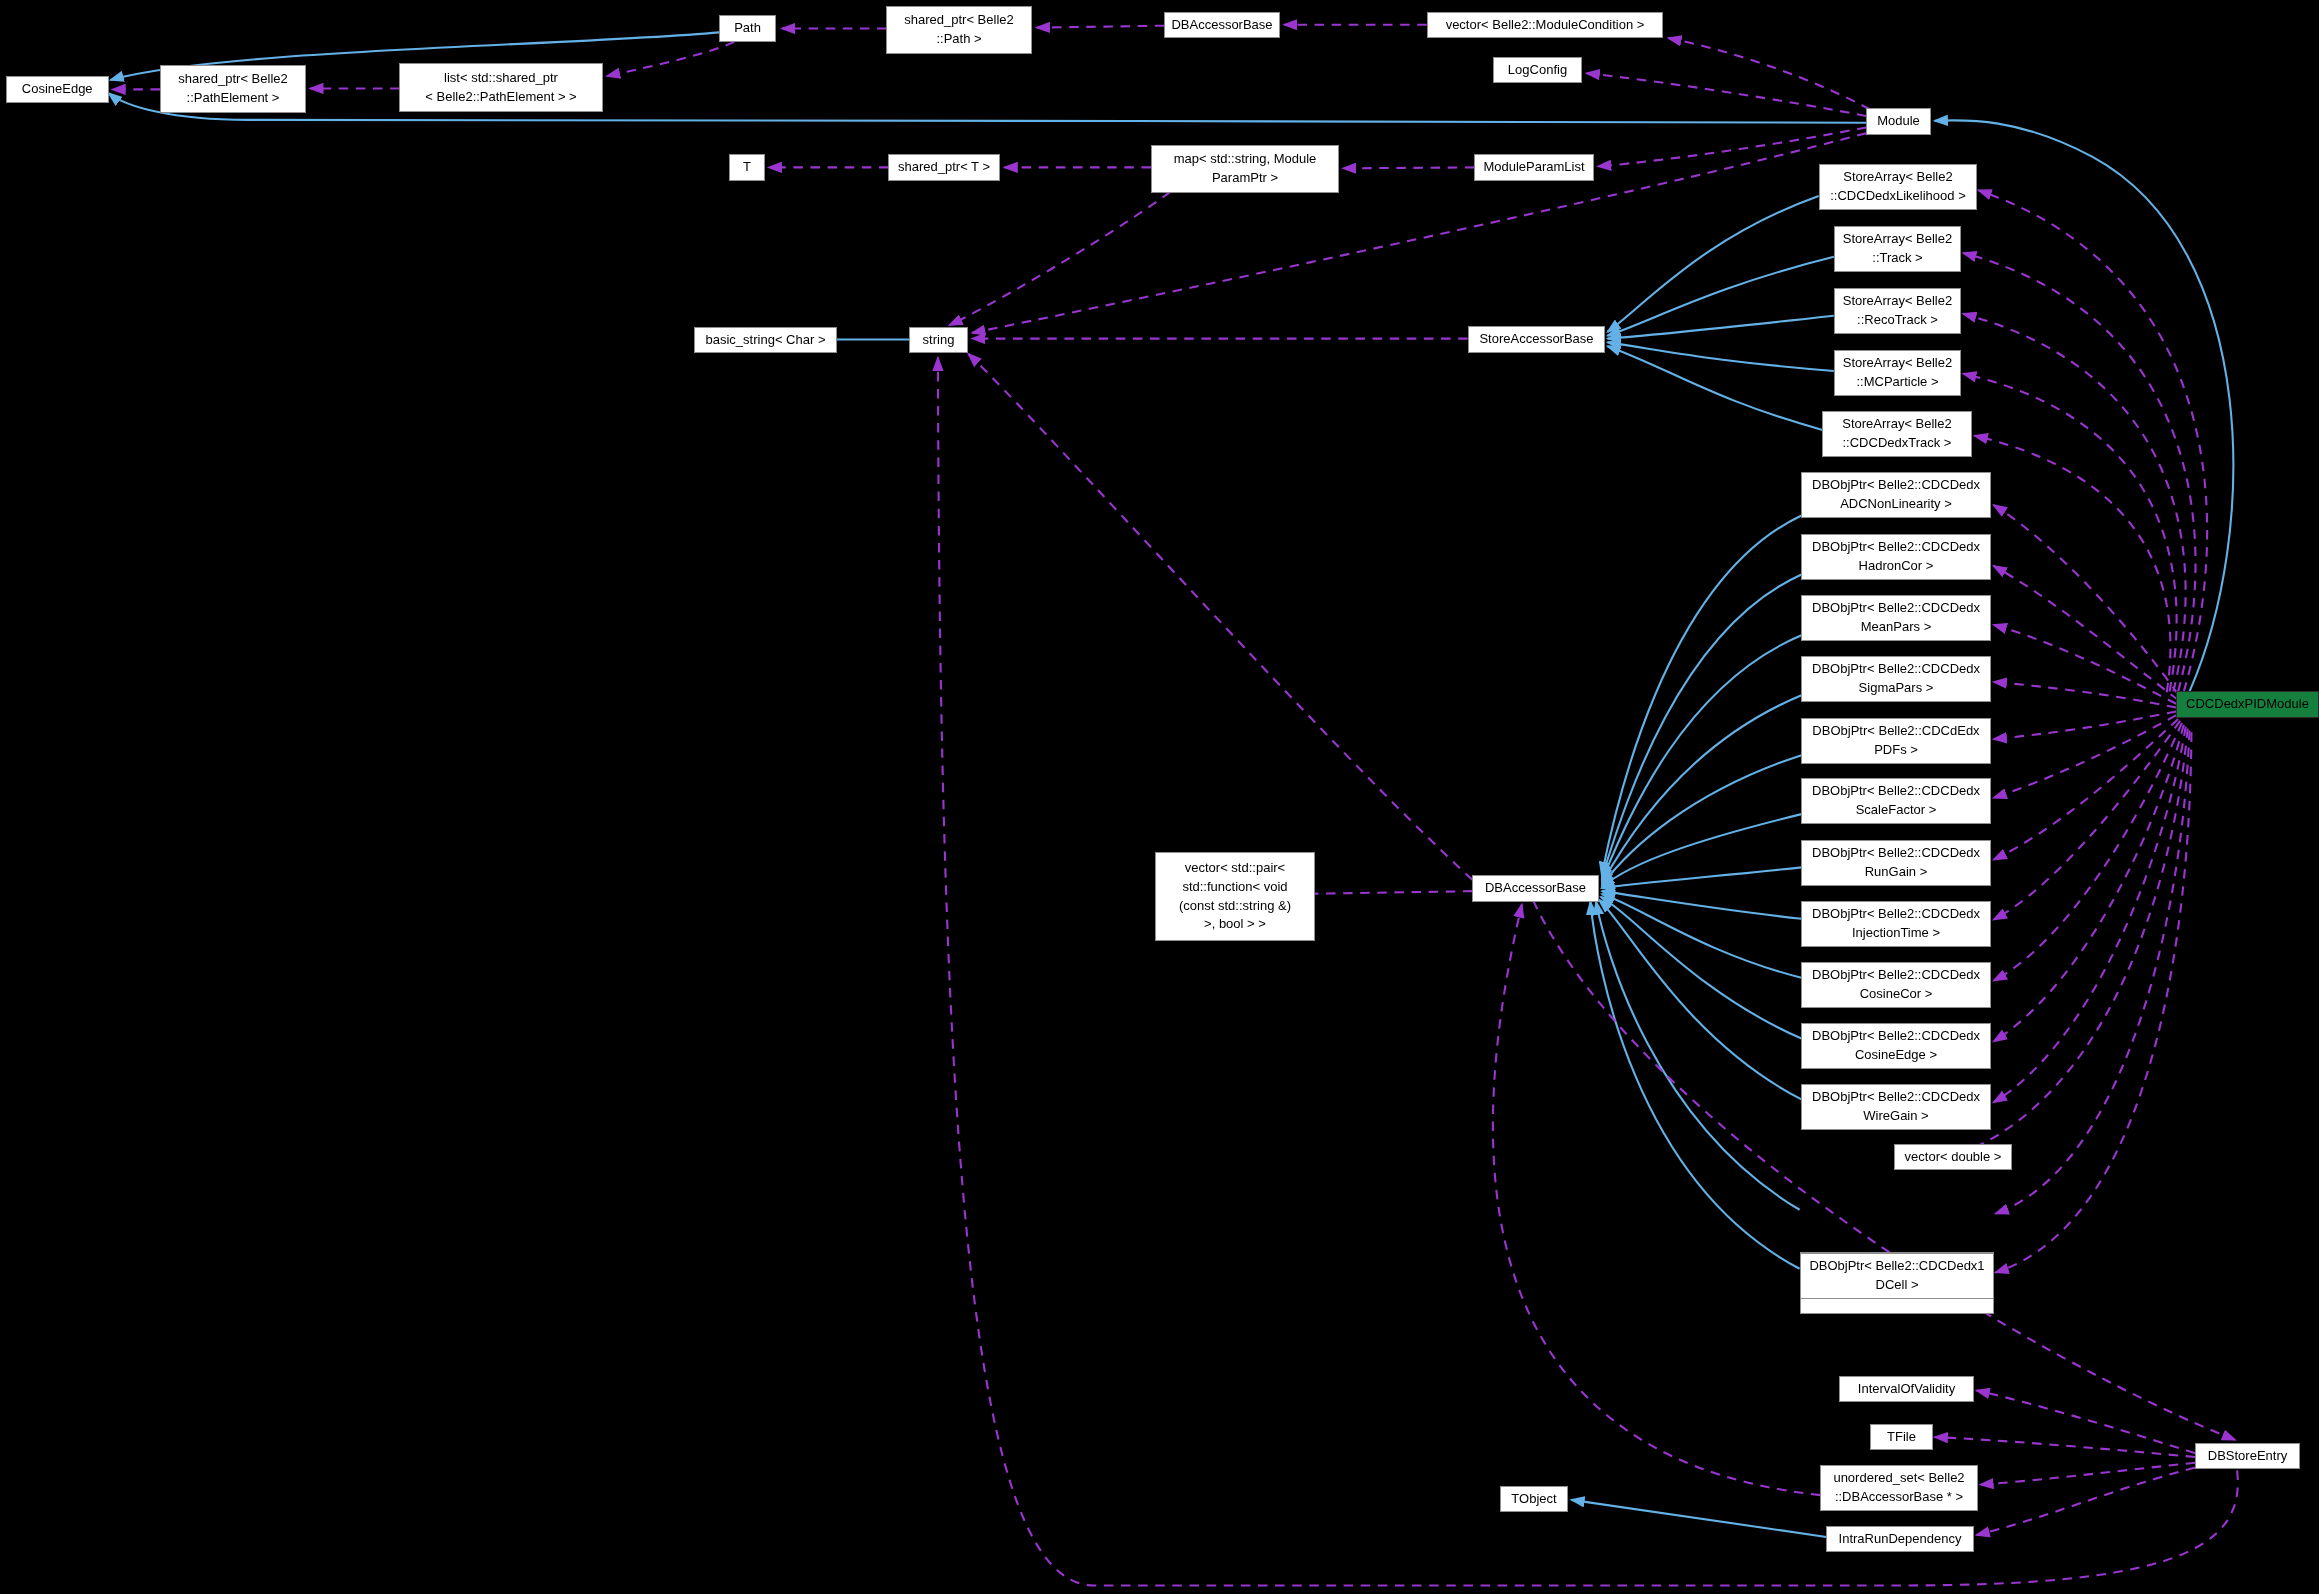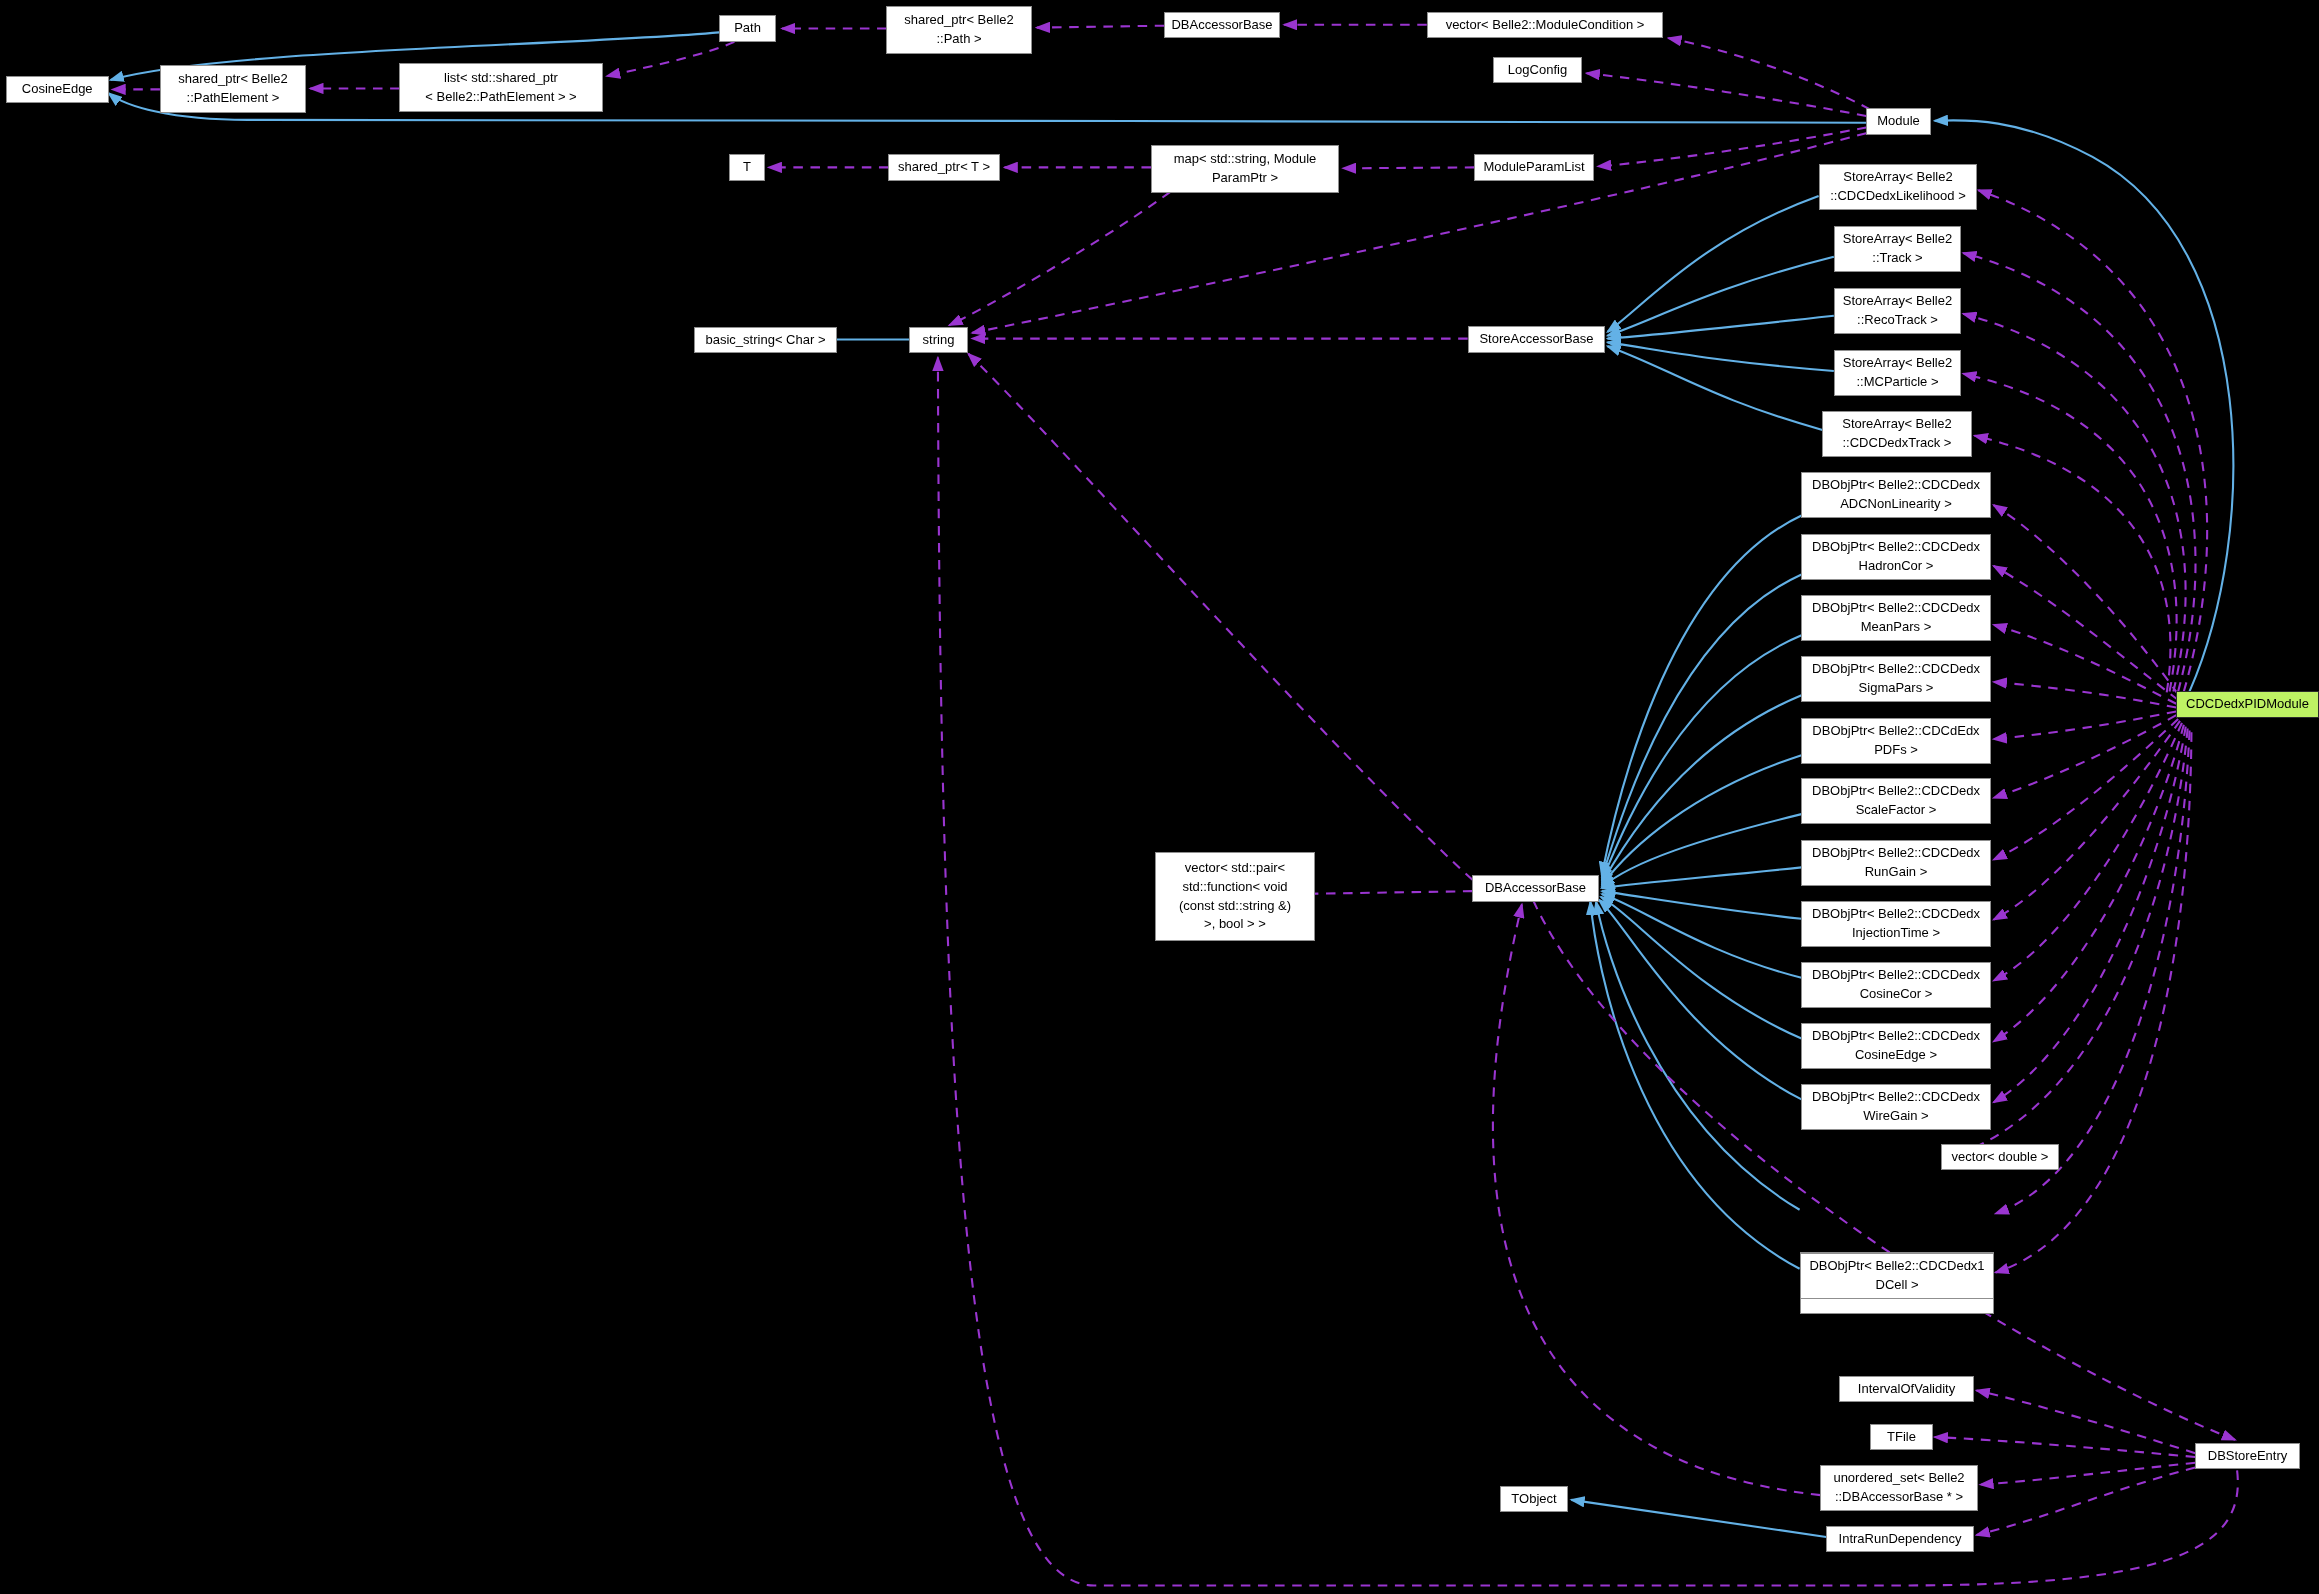--- a/index.html
+++ b/index.html
@@ -3,21 +3,21 @@
 <meta charset="utf-8">
 <style>
   html,body{margin:0;padding:0;background:#000;}
   #canvas{position:relative;width:2320px;height:1594px;background:#000;overflow:hidden;
           font-family:"Liberation Sans", sans-serif;}
   svg.edges{position:absolute;left:0;top:0;z-index:1;}
   .node{position:absolute;z-index:2;background:#fff;border:1.9px solid #8f8f8f;
         color:#000;font-size:13px;line-height:1.45;display:flex;align-items:center;
         justify-content:center;text-align:center;white-space:pre-line;box-sizing:border-box;
         cursor:pointer;}
-  .node.hl{background:#bef264;border-color:#2b2b2b;cursor:default;}
+  .node.hl{background:#15803d;border-color:#2b2b2b;cursor:default;}
   path.edge{fill:none;stroke-width:2.2px;}
   path.inherit{stroke:#63b1e6;}
   path.use{stroke:#9a35d0;stroke-dasharray:10 8;}
 </style>
 </head>
 <body>
 
 <div id="canvas">
 
 <svg class="edges" width="2320" height="1594" viewBox="0 0 2439 1676">
@@ -146,21 +146,21 @@
   <div class="node" style="left:1801px;top:840px;width:190px;height:46px">DBObjPtr&lt; Belle2::CDCDedx
 RunGain &gt;</div>
   <div class="node" style="left:1801px;top:901px;width:190px;height:46px">DBObjPtr&lt; Belle2::CDCDedx
 InjectionTime &gt;</div>
   <div class="node" style="left:1801px;top:962px;width:190px;height:46px">DBObjPtr&lt; Belle2::CDCDedx
 CosineCor &gt;</div>
   <div class="node" style="left:1801px;top:1023px;width:190px;height:46px">DBObjPtr&lt; Belle2::CDCDedx
 CosineEdge &gt;</div>
   <div class="node" style="left:1801px;top:1084px;width:190px;height:46px">DBObjPtr&lt; Belle2::CDCDedx
 WireGain &gt;</div>
-  <div class="node" style="left:1941px;top:1144px;width:118px;height:26px">vector&lt; double &gt;</div>
+  <div class="node" style="left:1894px;top:1144px;width:118px;height:26px">vector&lt; double &gt;</div>
   <div class="node" style="left:1800px;top:1252px;width:194px;height:62px">DBObjPtr&lt; Belle2::CDCDedx2
 DCell &gt;</div>
   <div class="node" style="left:1800px;top:1253px;width:194px;height:46px">DBObjPtr&lt; Belle2::CDCDedx1
 DCell &gt;</div>
   <div class="node" style="left:1155px;top:852px;width:160px;height:89px">vector&lt; std::pair&lt;
 std::function&lt; void
 (const std::string &amp;)
 &gt;, bool &gt; &gt;</div>
   <div class="node" style="left:1472px;top:875px;width:127px;height:27px">DBAccessorBase</div>
   <div class="node hl" style="left:2176px;top:691px;width:143px;height:27px">CDCDedxPIDModule</div>

